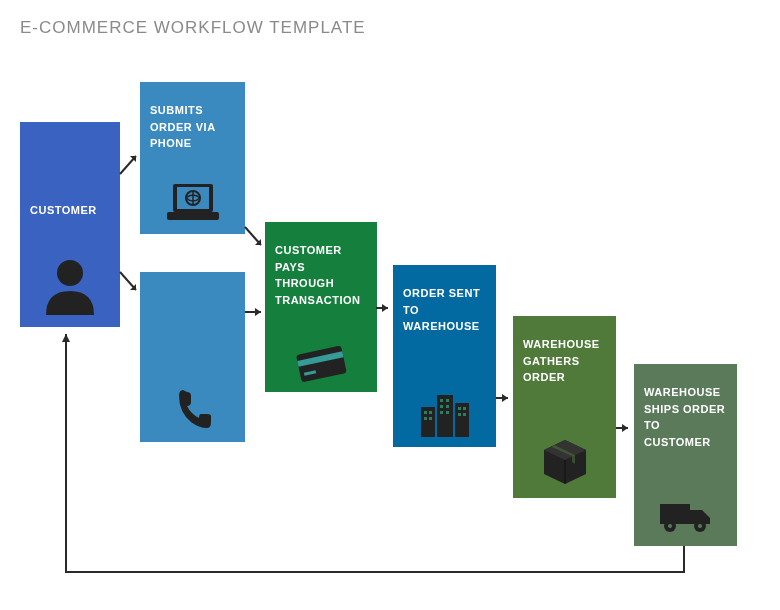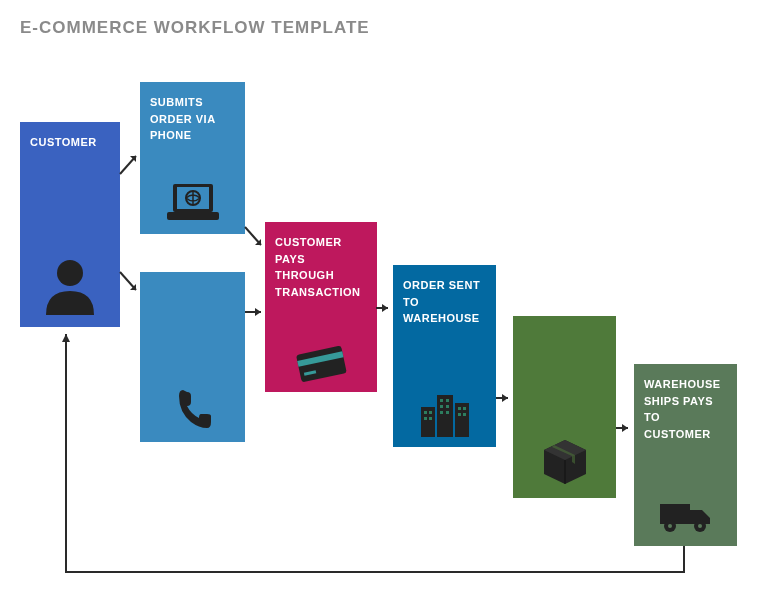--- a/index.html
+++ b/index.html
@@ -1,31 +1,31 @@
 <!DOCTYPE html>
 <html><head>
 <meta charset="utf-8">
 <style>
 *{margin:0;padding:0;box-sizing:border-box}
 body{font-family:Arial,Helvetica,sans-serif;background:#fff;width:780px;height:610px;position:relative;overflow:hidden}
-.title{position:absolute;top:18px;left:20px;color:#8a8a8a;font-size:17px;font-weight:bold;letter-spacing:1px}
-.box{position:absolute;color:#fff;font-weight:bold;font-size:11px;letter-spacing:0.5px;padding:12px 10px;line-height:1.5}
+.title{position:absolute;top:18px;left:20px;color:#8a8a8a;font-size:17px;font-weight:normal;letter-spacing:1px}
+.box{position:absolute;color:#fff;font-weight:bold;font-size:11px;letter-spacing:0.5px;padding:20px 10px;line-height:1.5}
 .box-label{display:block;margin-bottom:8px}
 .icon-wrap{position:absolute;bottom:10px;left:0;right:0;display:flex;justify-content:center}
 .arrow{position:absolute}
 .arrow-line{stroke:#2a2a2a;stroke-width:2;fill:none}
 .arrow-head{fill:#2a2a2a}
 </style>
 </head>
 <body>
 
 <div class="title">E-COMMERCE WORKFLOW TEMPLATE</div>
 
 <div class="box" style="top:122px;left:20px;width:100px;height:205px;background:#3a62c0">
-  <span class="box-label" style="">CUSTOMER</span>
+  <span class="box-label" style="margin-top:60px">CUSTOMER</span>
   <div class="icon-wrap">
     <svg width="64" height="64" viewBox="0 0 64 64">
         <circle cx="32" cy="20" r="13" fill="#222"></circle>
         <path d="M8 62 Q8 38 32 38 Q56 38 56 62 Z" fill="#222"></path>
       </svg>
   </div>
 </div>
 
 <div class="box" style="top:82px;left:140px;width:105px;height:152px;background:#3a8abf">
   <span class="box-label">SUBMITS ORDER VIA PHONE</span>
@@ -41,21 +41,21 @@
 </div>
 
 <div class="box" style="top:272px;left:140px;width:105px;height:170px;background:#3a8abf">
   <div class="icon-wrap">
     <svg width="48" height="48" viewBox="0 0 48 48">
         <path d="M14 6 Q10 6 10 12 Q10 28 22 38 Q30 44 38 44 Q42 44 42 38 L42 32 Q42 30 38 30 L32 30 Q30 30 30 34 Q22 30 18 22 Q22 22 22 18 L22 12 Q22 8 18 8 Z" fill="#222"></path>
       </svg>
   </div>
 </div>
 
-<div class="box" style="top:222px;left:265px;width:112px;height:170px;background:#be185d">
+<div class="box" style="top:222px;left:265px;width:112px;height:170px;background:#15803d">
   <span class="box-label">CUSTOMER PAYS THROUGH TRANSACTION</span>
   <div class="icon-wrap">
     <svg width="58" height="40" viewBox="0 0 58 40">
         <g transform="rotate(-12 29 20)">
           <rect x="6" y="8" width="46" height="28" rx="3" fill="#222"></rect>
           <rect x="6" y="14" width="46" height="6" fill="#369a99"></rect>
           <rect x="10" y="27" width="12" height="3" fill="#369a99"></rect>
         </g>
       </svg>
   </div>
@@ -80,32 +80,33 @@
         <rect x="31" y="24" width="3" height="3" fill="#2d7d5f"></rect>
         <rect x="43" y="20" width="3" height="3" fill="#2d7d5f"></rect>
         <rect x="48" y="20" width="3" height="3" fill="#2d7d5f"></rect>
         <rect x="43" y="26" width="3" height="3" fill="#2d7d5f"></rect>
         <rect x="48" y="26" width="3" height="3" fill="#2d7d5f"></rect>
       </svg>
   </div>
 </div>
 
 <div class="box" style="top:316px;left:513px;width:103px;height:182px;background:#4f7a3a">
+  <span class="box-label">WAREHOUSE GATHERS ORDER</span>
   <div class="icon-wrap">
     <svg width="54" height="54" viewBox="0 0 54 54">
         <path d="M27 6 L48 16 L48 40 L27 50 L6 40 L6 16 Z" fill="#222"></path>
         <path d="M27 6 L48 16 L27 26 L6 16 Z" fill="#333"></path>
         <path d="M27 26 L27 50" stroke="#111" stroke-width="1"></path>
         <path d="M16 11 L37 21 L37 30 L34 28 L34 22 L14 13 Z" fill="#4f7a3a" opacity="0.5"></path>
       </svg>
   </div>
 </div>
 
 <div class="box" style="top:364px;left:634px;width:103px;height:182px;background:#5a7a5a">
-  <span class="box-label">WAREHOUSE SHIPS PAYS TO CUSTOMER</span>
+  <span class="box-label">WAREHOUSE SHIPS ORDER TO CUSTOMER</span>
   <div class="icon-wrap">
     <svg width="60" height="40" viewBox="0 0 60 40">
         <rect x="4" y="8" width="30" height="20" fill="#222"></rect>
         <path d="M34 14 L46 14 L54 22 L54 28 L34 28 Z" fill="#222"></path>
         <circle cx="14" cy="30" r="6" fill="#222"></circle>
         <circle cx="14" cy="30" r="2" fill="#5a7a5a"></circle>
         <circle cx="44" cy="30" r="6" fill="#222"></circle>
         <circle cx="44" cy="30" r="2" fill="#5a7a5a"></circle>
       </svg>
   </div>

